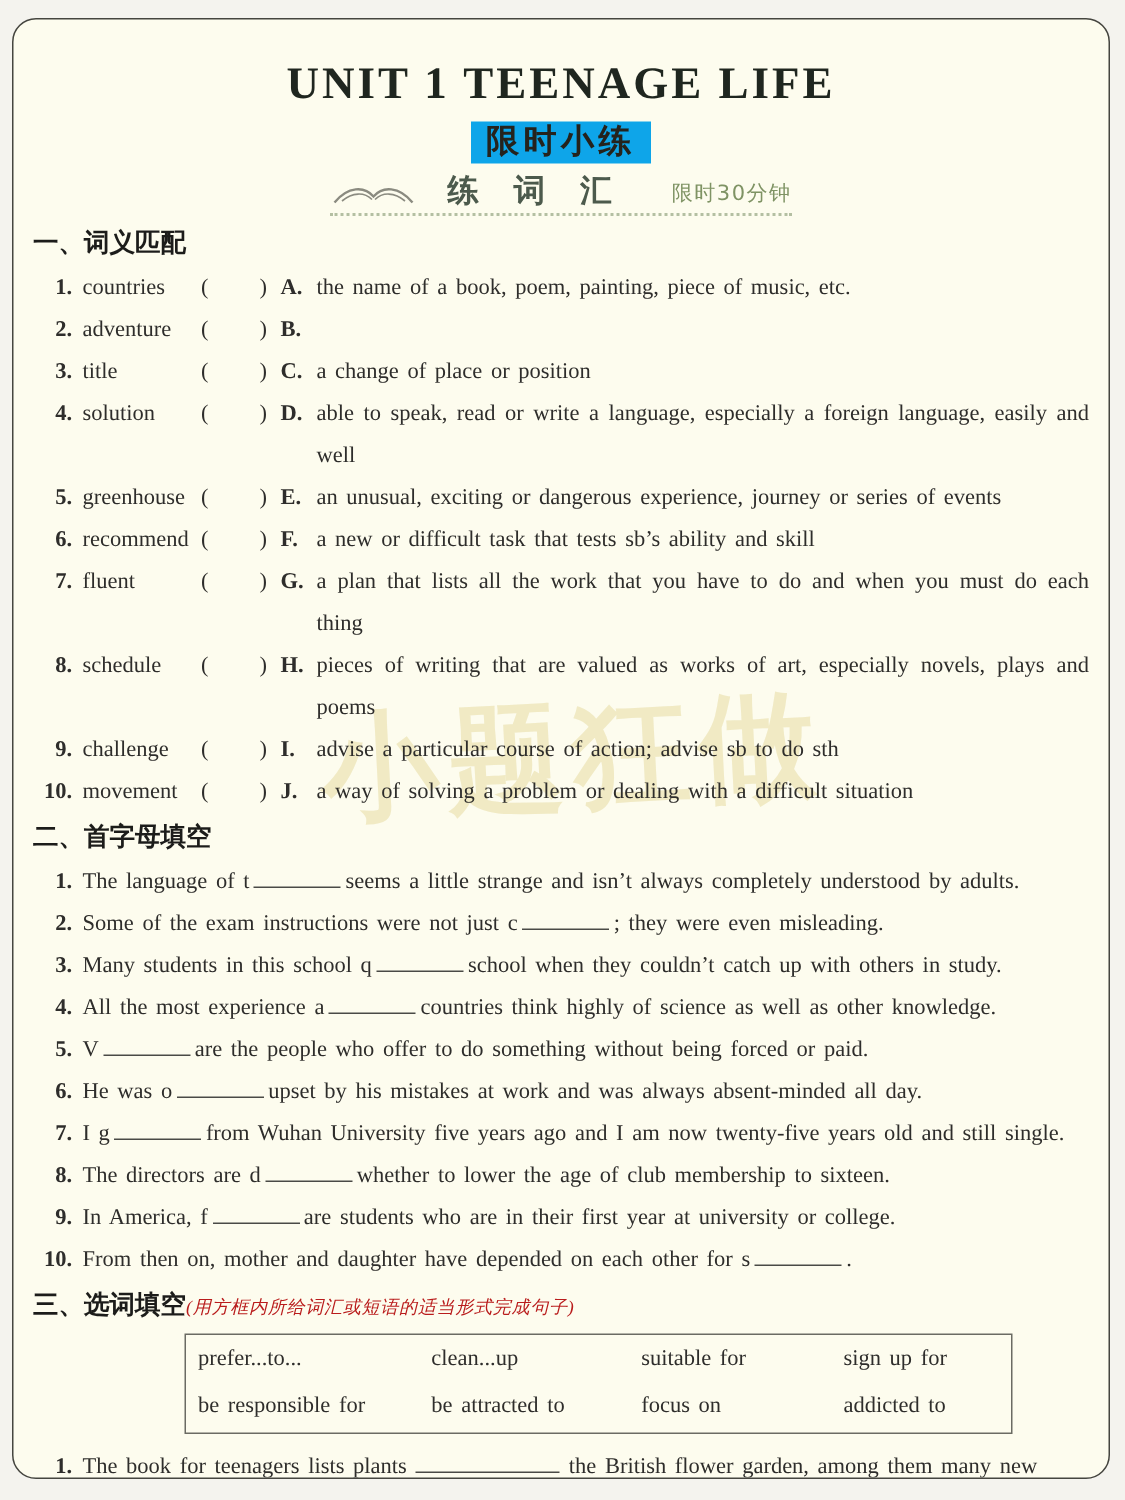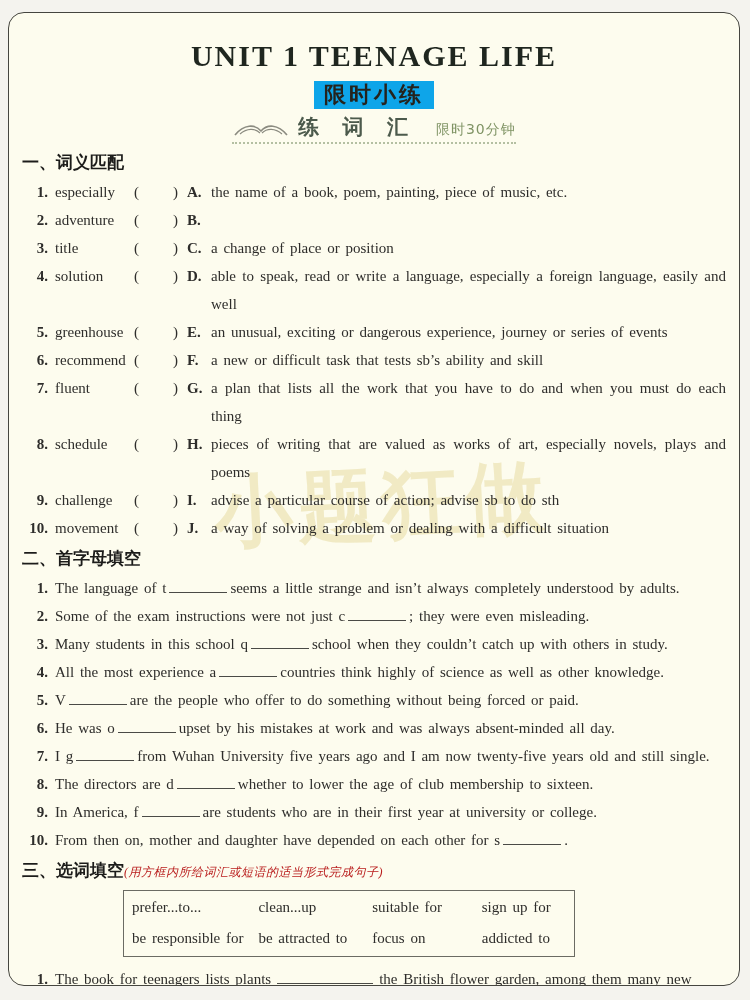--- a/index.html
+++ b/index.html
@@ -25,21 +25,21 @@
     color:#1f261f; line-height:34px; margin:2px 0 8px 0;
   }
   .subtitle-wrap { text-align:center; margin:0 0 6px 0; }
   .subtitle {
     display:inline-block; background:#0ea5e9; color:#25231d;
     font-family:"DejaVu Sans",sans-serif; font-weight:bold; font-size:22px;
     letter-spacing:3px; padding:1px 10px; line-height:26px;
   }
   .drill { text-align:center; margin:0 0 6px 0; }
   .drill-inner {
-    display:inline-flex; align-items:flex-end; gap:8px;
+    display:inline-flex; align-items:flex-end; gap:20px;
     border-bottom:2px dotted #b4bfa2; padding-bottom:3px;
   }
   .drill-icon svg { display:block; }
   .drill-title {
     font-family:"DejaVu Sans",sans-serif; font-weight:bold; font-size:21px;
     letter-spacing:8px; color:#4c5a4c; line-height:24px;
   }
   .drill-time {
     font-family:"DejaVu Sans",sans-serif; font-size:14px; color:#7f9364;
     line-height:20px; letter-spacing:1px;padding-left:12px;
@@ -60,21 +60,21 @@
   .match-def { flex:1; text-align:justify; word-spacing:2px; }
   .fill-text { flex:1; word-spacing:2px; }
   .blank {
     display:inline-block; width:58px; height:0.95em;
     border-bottom:1.1px solid #4a4a46; margin:0 3px;
   }
   .blank.wide { width:96px; margin:0 6px; }
   .section { margin-top:4px; }
   .word-bank {
     box-sizing:border-box; border:1.2px solid #6b6b63; background:#fdfcee;
-    margin:6px 0 8px 101px; width:452px; padding:7px 8px 9px 8px;
+    margin:6px 0 8px 101px; width:552px; padding:7px 8px 9px 8px;
     display:grid; grid-template-columns:1.5fr 1.35fr 1.3fr 1fr; row-gap:13px;
     font-size:15px; line-height:18px; word-spacing:2px;
   }
 </style>
 </head>
 <body>
 
 <div class="page">
   <div class="watermark">小题狂做</div>
   <div class="content">
@@ -97,21 +97,21 @@
         <span class="drill-title">练 词 汇</span>
         <span class="drill-time">限时30分钟</span>
       </span>
     </div>
 
     <div class="section">
       <div class="sec-heading">一、词义匹配</div>
 
       <div class="match-row">
         <span class="row-num">1.</span>
-        <span class="match-word">especially</span>
+        <span class="match-word">countries</span>
         <span class="match-parens">
             <span>(</span>
             <span>)</span>
           </span>
         <span class="match-letter">A.</span>
         <span class="match-def">the name of a book, poem, painting, piece of music, etc.</span>
       </div>
       <div class="match-row">
         <span class="row-num">2.</span>
         <span class="match-word">adventure</span>

